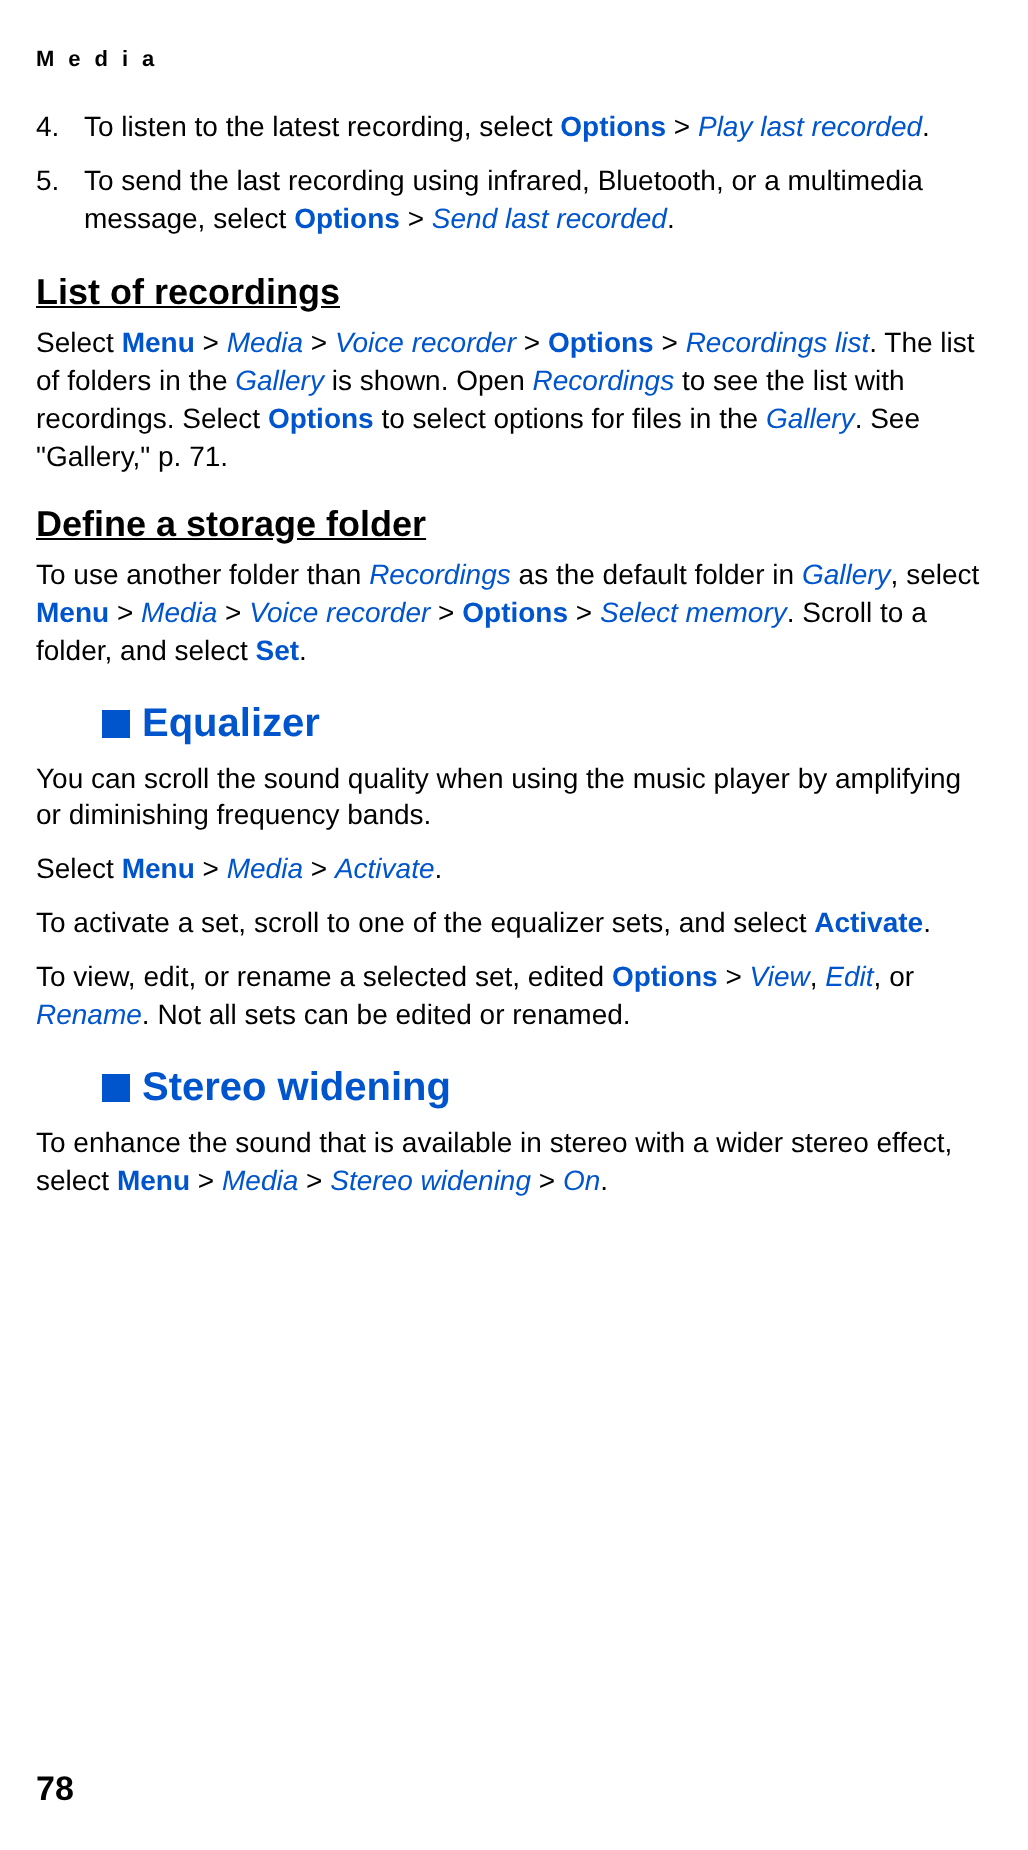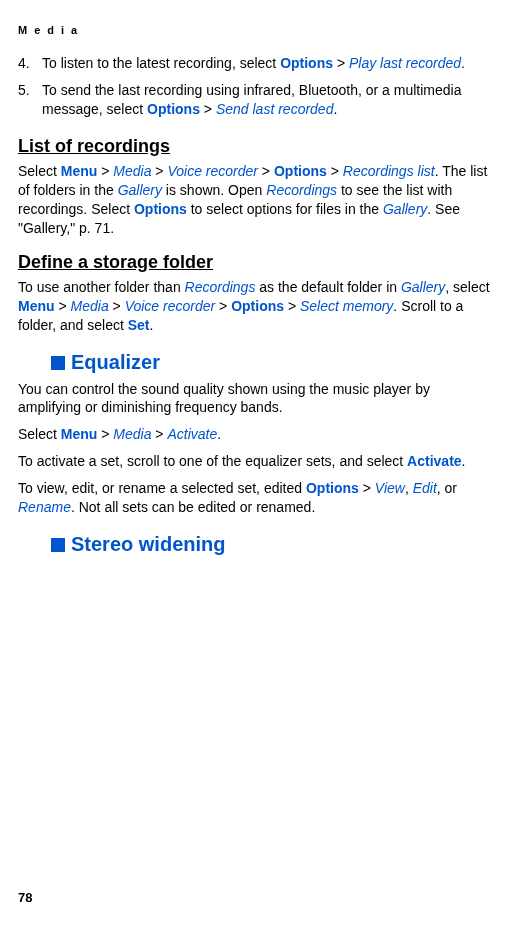--- a/index.html
+++ b/index.html
@@ -74,21 +74,21 @@
       font-weight: bold;
     }
     .blue-italic {
       color: #0055cc;
       font-style: italic;
     }
     .page-num {
       position: absolute;
       bottom: 20px;
       left: 18px;
-      font-size: 13px;
+      font-size: 17px;
       font-weight: bold;
     }
   </style>
 </head>
 <body>
 
 <div class="page">
   <div class="header">Media</div>
 
   <div class="content">
@@ -108,31 +108,34 @@
     </div>
 
     <div class="section-heading">Define a storage folder</div>
     <div class="para">
       <span>To use another folder than </span><span class="blue-italic">Recordings</span><span> as the default folder in </span><span class="blue-italic">Gallery</span><span>, select </span><span class="blue">Menu</span><span> &gt; </span><span class="blue-italic">Media</span><span> &gt; </span><span class="blue-italic">Voice recorder</span><span> &gt; </span><span class="blue">Options</span><span> &gt; </span><span class="blue-italic">Select memory</span><span>. Scroll to a folder, and select </span><span class="blue">Set</span><span>.</span>
     </div>
 
     <div class="h2-heading">
       <span class="square"></span><span>Equalizer</span>
     </div>
-    <div class="para">You can control the sound quality shown using the music player by amplifying or diminishing frequency bands.</div>
+    <div class="para">You can scroll the sound quality when using the music player by amplifying or diminishing frequency bands.</div>
     <div class="para">
       <span>Select </span><span class="blue">Menu</span><span> &gt; </span><span class="blue-italic">Media</span><span> &gt; </span><span class="blue-italic">Activate</span><span>.</span>
     </div>
     <div class="para">
       <span>To activate a set, scroll to one of the equalizer sets, and select </span><span class="blue">Activate</span><span>.</span>
     </div>
     <div class="para">
       <span>To view, edit, or rename a selected set, edited </span><span class="blue">Options</span><span> &gt; </span><span class="blue-italic">View</span><span>, </span><span class="blue-italic">Edit</span><span>, or </span><span class="blue-italic">Rename</span><span>. Not all sets can be edited or renamed.</span>
     </div>
 
     <div class="h2-heading">
       <span class="square"></span><span>Stereo widening</span>
     </div>
+    <div class="para">
+      <span>To enhance the sound that is available in stereo with a wider stereo effect, select </span><span class="blue">Menu</span><span> &gt; </span><span class="blue-italic">Media</span><span> &gt; </span><span class="blue-italic">Stereo widening</span><span> &gt; </span><span class="blue-italic">On</span><span>.</span>
+    </div>
 
   </div>
 </div>
 
 <div class="page-num">78</div>
 
 </body></html>

